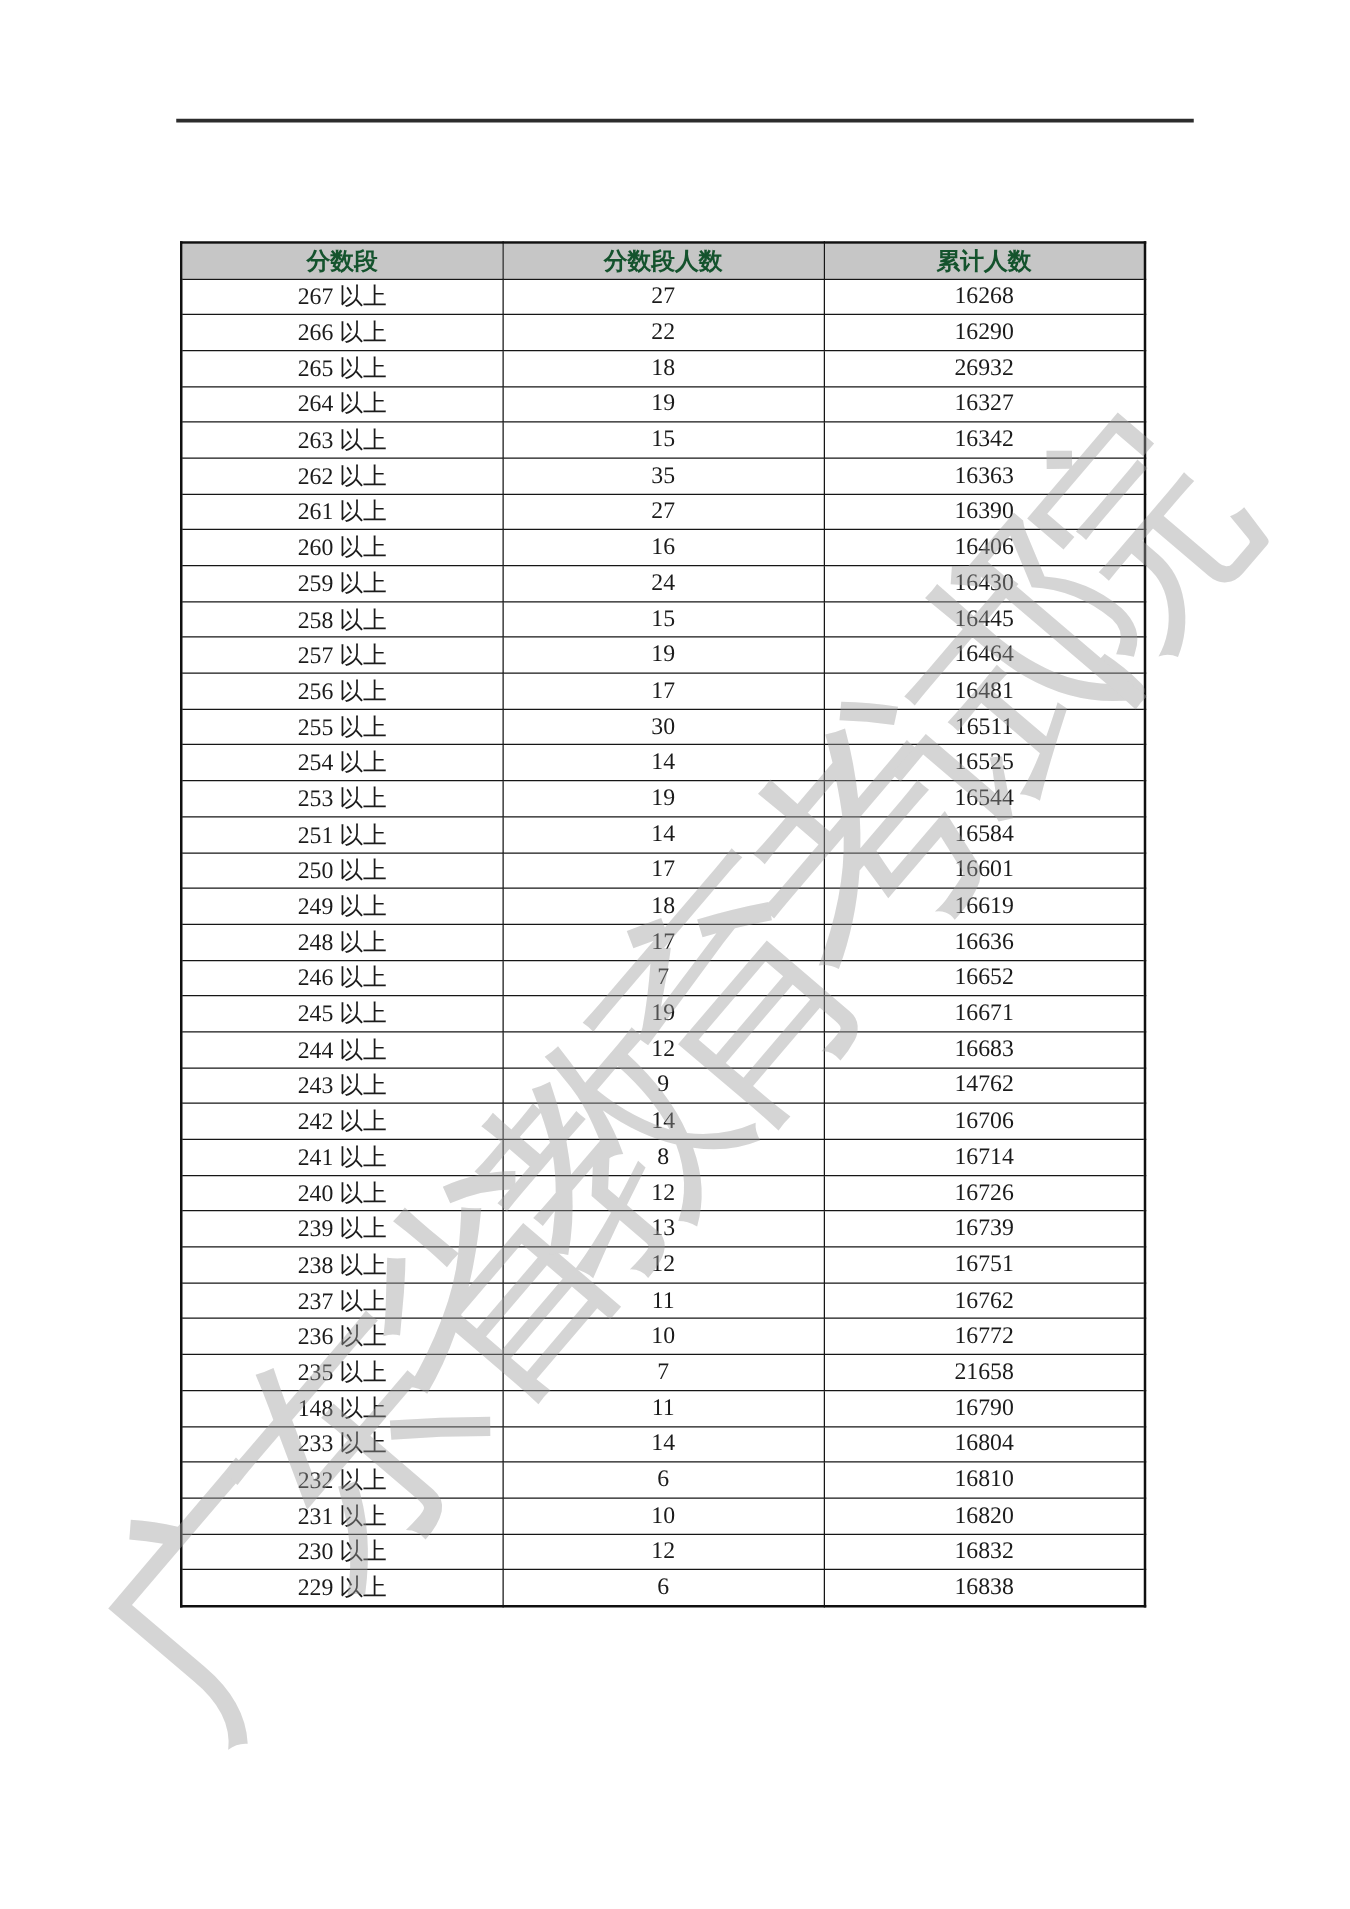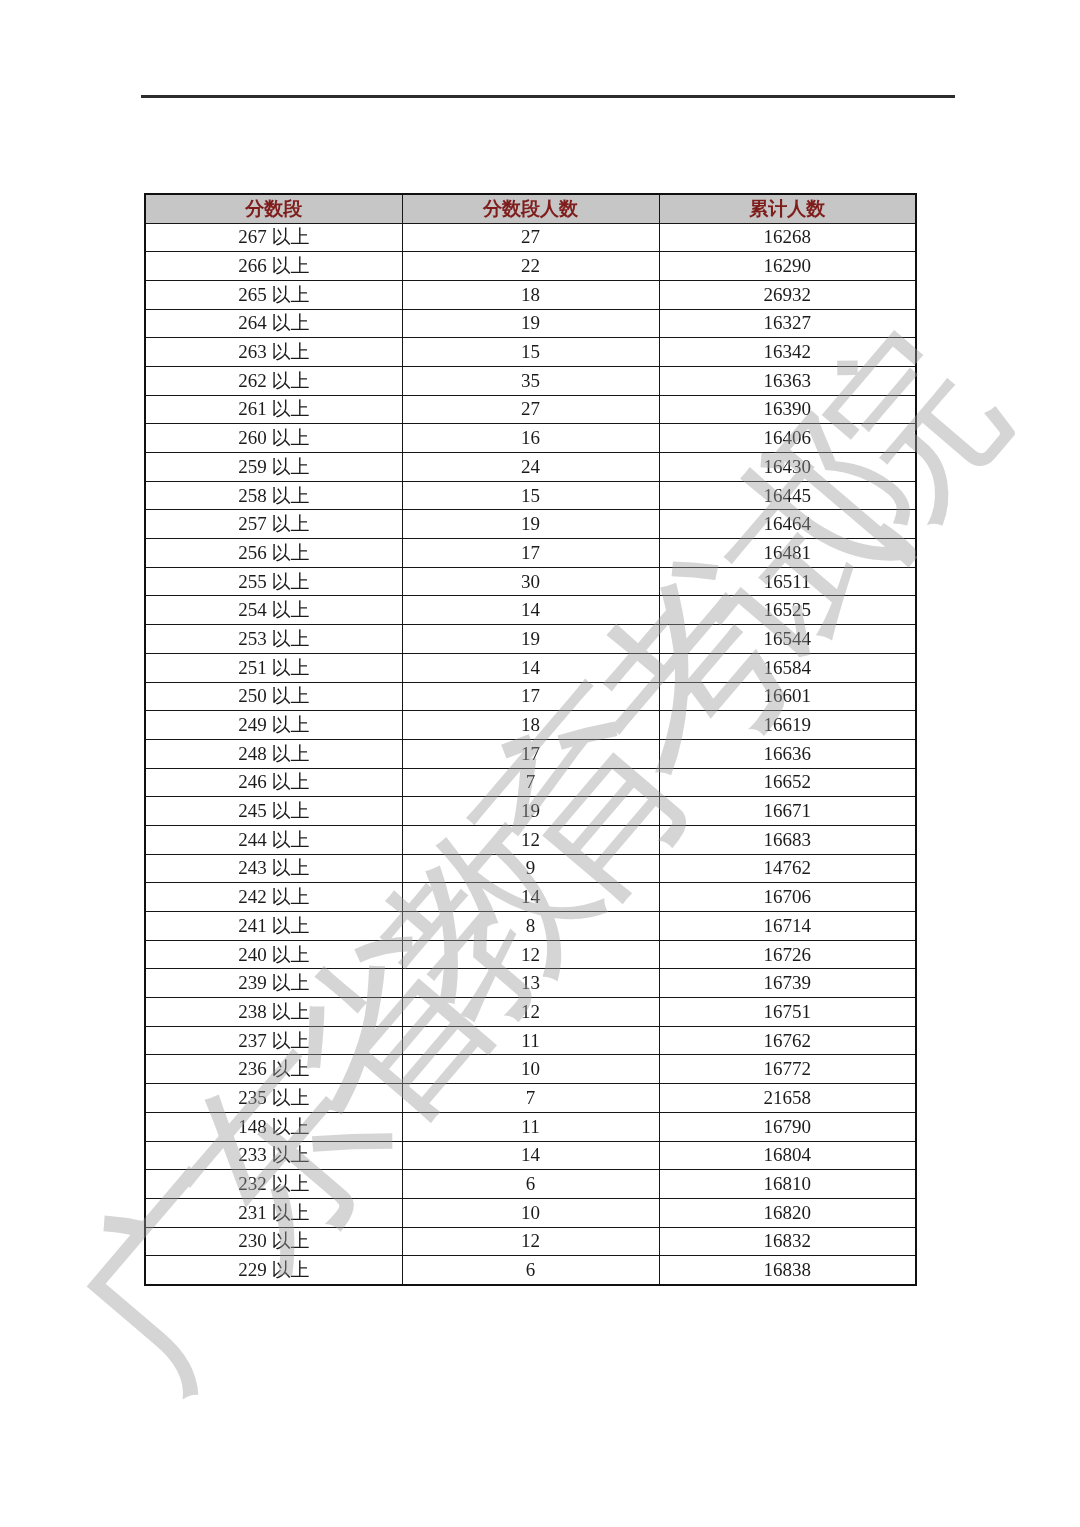--- a/index.html
+++ b/index.html
@@ -59,21 +59,21 @@
     text-align: center;
     vertical-align: middle;
     padding: 0;
     overflow: hidden;
   }
   .score-table th {
     background: #c6c6c6;
     height: 27.5px;
     font-size: 19px;
     font-weight: bold;
-    color: #7f1d1d;
+    color: #14532d;
   }
   .score-table td {
     height: 27.7px;
     font-size: 19px;
     color: #1b1b1b;
     background: #ffffff;
     font-weight: normal;
   }
 </style>
 </head>

